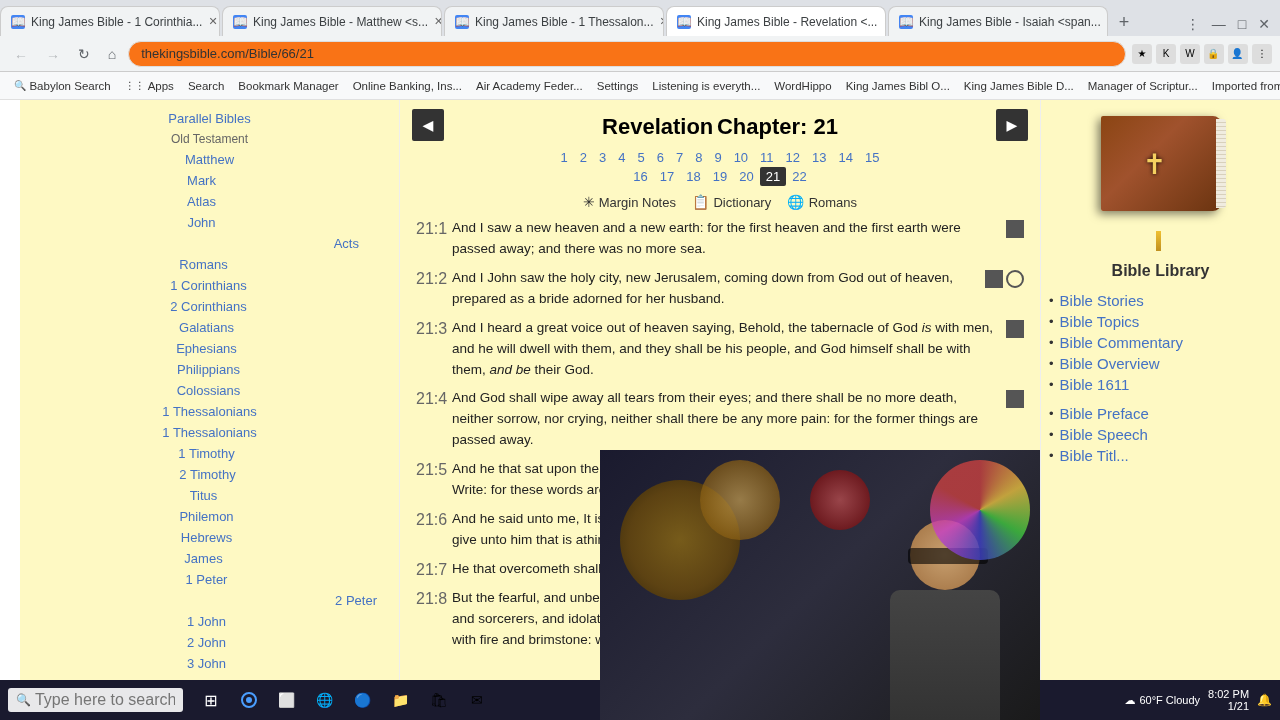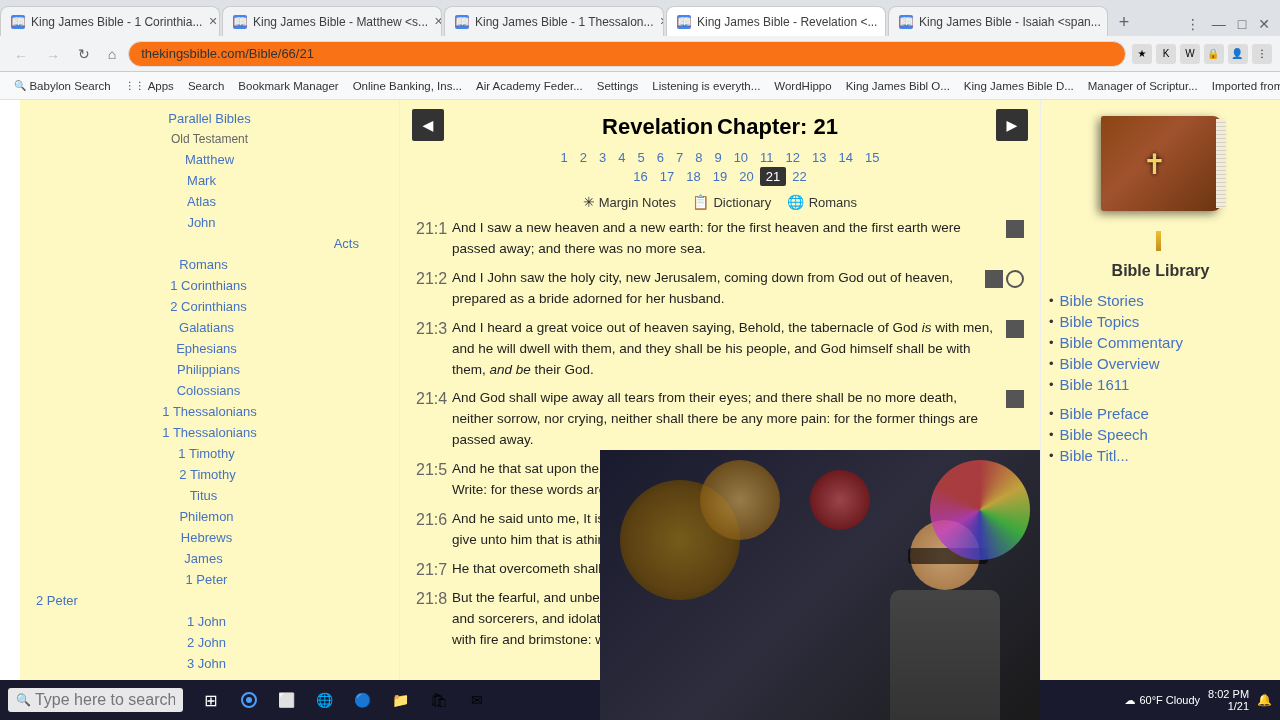--- a/index.html
+++ b/index.html
@@ -204,21 +204,21 @@
     <a class="sidebar-link" style="text-align:center; padding-right:18px;">Colossians</a>
     <a class="sidebar-link" style="text-align:center; padding-right:16px;">1 Thessalonians</a>
     <a class="sidebar-link" style="text-align:center; padding-right:16px;">1 Thessalonians</a>
     <a class="sidebar-link" style="text-align:center; padding-right:22px;">1 Timothy</a>
     <a class="sidebar-link" style="text-align:center; padding-right:20px;">2 Timothy</a>
     <a class="sidebar-link" style="text-align:center; padding-right:28px;">Titus</a>
     <a class="sidebar-link" style="text-align:center; padding-right:22px;">Philemon</a>
     <a class="sidebar-link" style="text-align:center; padding-right:22px;">Hebrews</a>
     <a class="sidebar-link" style="text-align:center; padding-right:28px;">James</a>
     <a class="sidebar-link" style="text-align:center; padding-right:22px;">1 Peter</a>
-    <a class="sidebar-link" style="text-align:left; padding-right:22px;">2 Peter</a>
+    <a class="sidebar-link" style="text-align:right; padding-right:22px;">2 Peter</a>
     <a class="sidebar-link" style="text-align:center; padding-right:22px;">1 John</a>
     <a class="sidebar-link" style="text-align:center; padding-right:22px;">2 John</a>
     <a class="sidebar-link" style="text-align:center; padding-right:22px;">3 John</a>
   </div>
 
   <div class="main-content" style="position:relative;">
 
     <div style="display:flex; align-items:center; justify-content:space-between; padding: 6px 12px 0;">
       <div class="chapter-arrow">◀</div>
       <div class="chapter-header" style="flex:1; text-align:center;">

